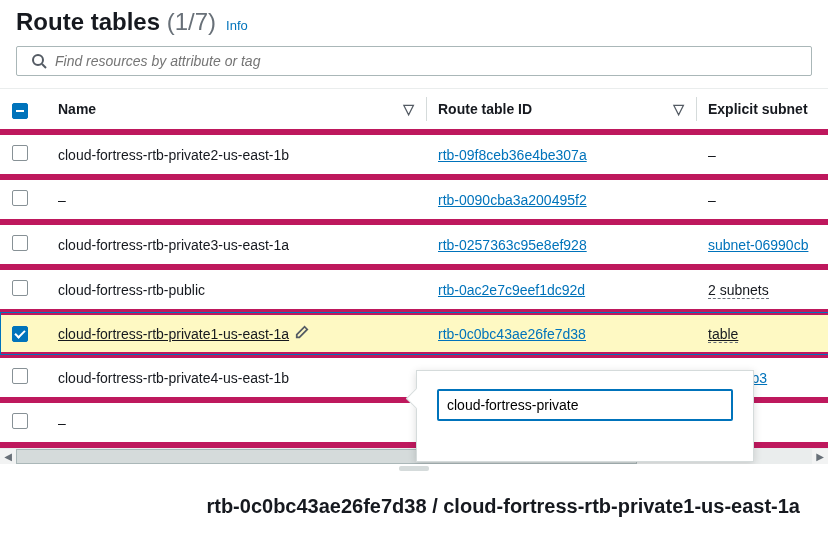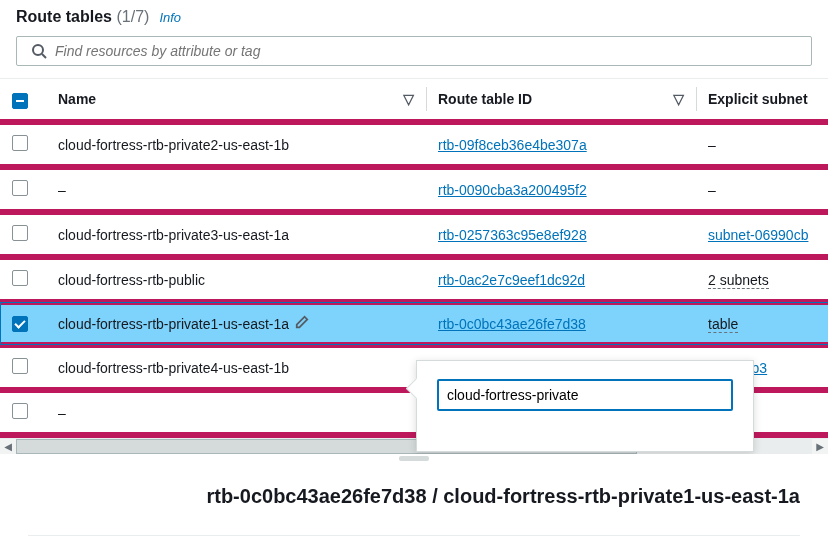--- a/index.html
+++ b/index.html
@@ -1,40 +1,40 @@
 <!DOCTYPE html>
 <html><head>
 <meta charset="utf-8">
 <style>
 * { box-sizing: border-box; margin: 0; padding: 0; }
 body { font-family: "Amazon Ember", "Helvetica Neue", Arial, sans-serif; font-size: 14px; color: #16191f; background: #fff; width: 828px; }
 .header { display: flex; align-items: baseline; gap: 10px; padding: 8px 16px 10px; }
-.header h1 { font-size: 16px; font-weight: 700; text-align: center; }
+.header h1 { font-size: 24px; font-weight: 700; text-align: center; }
 .header .count { font-weight: 400; color: #687078; }
-.header .info { color: #0073bb; font-size: 13px; cursor: pointer; font-style: italic; }
+.header .info { color: #0073bb; font-size: 13px; cursor: pointer; }
 .search-wrap { padding: 0 16px 12px; }
 .search { display: flex; align-items: center; border: 1px solid #aab7b8; border-radius: 2px; padding: 6px 14px; gap: 8px; }
 .search svg { flex-shrink: 0; }
 .search input { border: none; outline: none; font-size: 14px; font-style: italic; color: #687078; width: 100%; background: transparent; }
 .table-wrap { position: relative; overflow-x: hidden; }
 table { width: 100%; border-collapse: collapse; table-layout: fixed; }
 th, td { text-align: left; padding: 10px 12px; border-bottom: 6px solid #be185d; white-space: nowrap; overflow: hidden; text-overflow: ellipsis; }
 th { font-weight: 700; border-top: 1px solid #eaeded; position: relative; }
 th .sort { float: right; color: #545b64; }
 col.chk { width: 46px; }
 col.name { width: 380px; }
 col.rid { width: 270px; }
 col.sub { width: 160px; }
 th.rid::before, th.sub::before { content: ""; position: absolute; left: 0; top: 8px; bottom: 8px; width: 1px; background: #d5dbdb; }
 .chkbox { width: 16px; height: 16px; border: 1px solid #879196; border-radius: 2px; display: inline-flex; align-items: center; justify-content: center; background: #fff; cursor: pointer; }
 .chkbox.indet { background: #0073bb; border-color: #0073bb; }
 .chkbox.indet::after { content: ""; width: 8px; height: 2px; background: #fff; }
 .chkbox.checked { background: #0073bb; border-color: #0073bb; }
 .chkbox.checked::after { content: ""; width: 4px; height: 8px; border: solid #fff; border-width: 0 2px 2px 0; transform: rotate(45deg); margin-top: -2px; }
-tr.selected td { background: #7dd3fc; }
+tr.selected td { background: #fef9c3; text-decoration: underline; }
 tr.selected { outline: 1px solid #0073bb; outline-offset: -1px; }
 .link { color: #0073bb; text-decoration: underline; cursor: pointer; }
 .dotted { border-bottom: 1px dashed #687078; cursor: pointer; }
 .pencil { margin-left: 6px; color: #545b64; cursor: pointer; }
 .scrollbar { height: 16px; background: #f2f3f3; border-top: 1px solid #eaeded; display: flex; align-items: center; }
 .scrollbar .arrow { width: 16px; text-align: center; color: #687078; font-size: 10px; }
 .scrollbar .track { flex: 1; background: #eaeded; height: 100%; position: relative; }
 .scrollbar .thumb { position: absolute; left: 0; top: 0; height: 100%; width: 78%; background: #d5dbdb; border: 1px solid #aab7b8; }
 .popover { position: absolute; left: 416px; top: 282px; width: 338px; background: #fff; border: 1px solid #d5dbdb; box-shadow: 0 2px 8px rgba(0,0,0,0.15); padding: 18px 20px 16px; z-index: 10; }
 .popover::before { content: ""; position: absolute; left: -8px; top: 20px; width: 14px; height: 14px; background: #fff; border-left: 1px solid #d5dbdb; border-bottom: 1px solid #d5dbdb; transform: rotate(45deg); }

